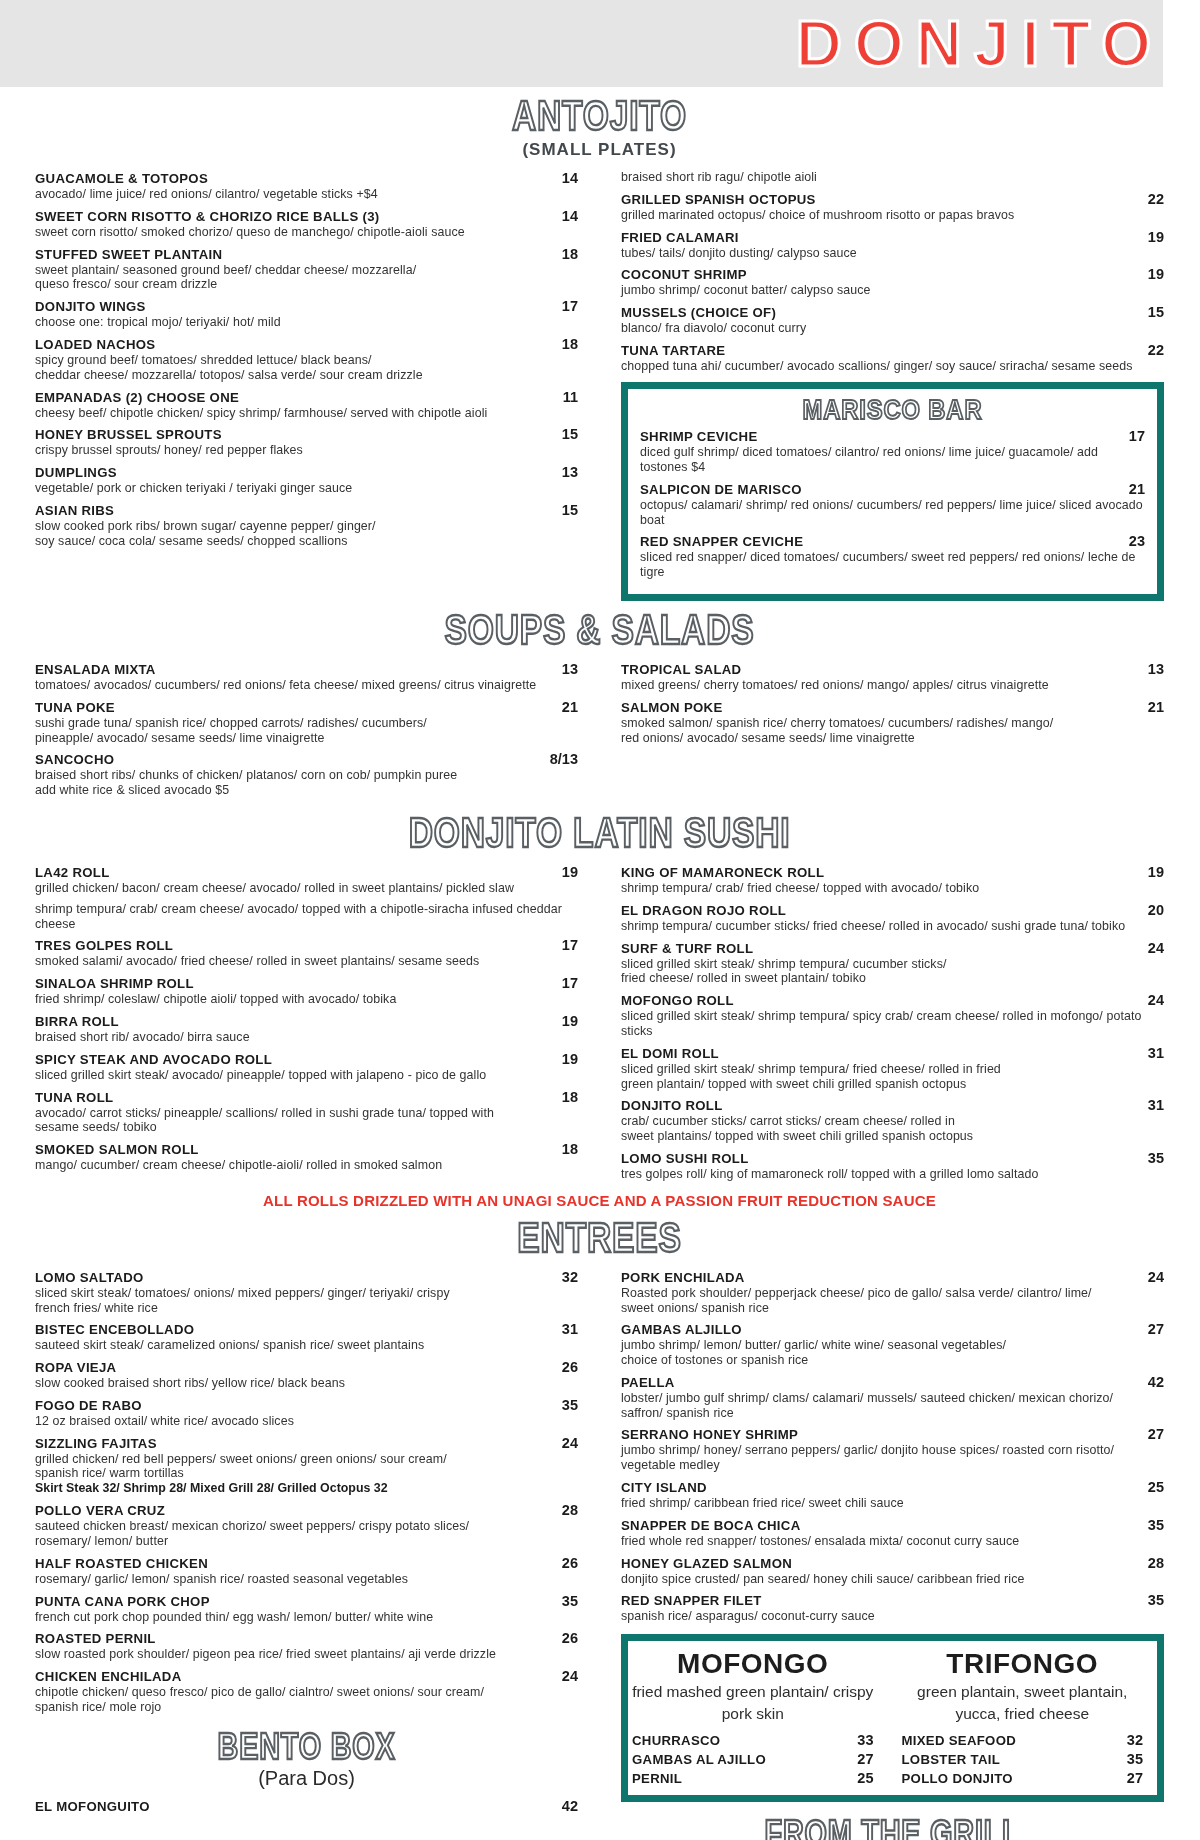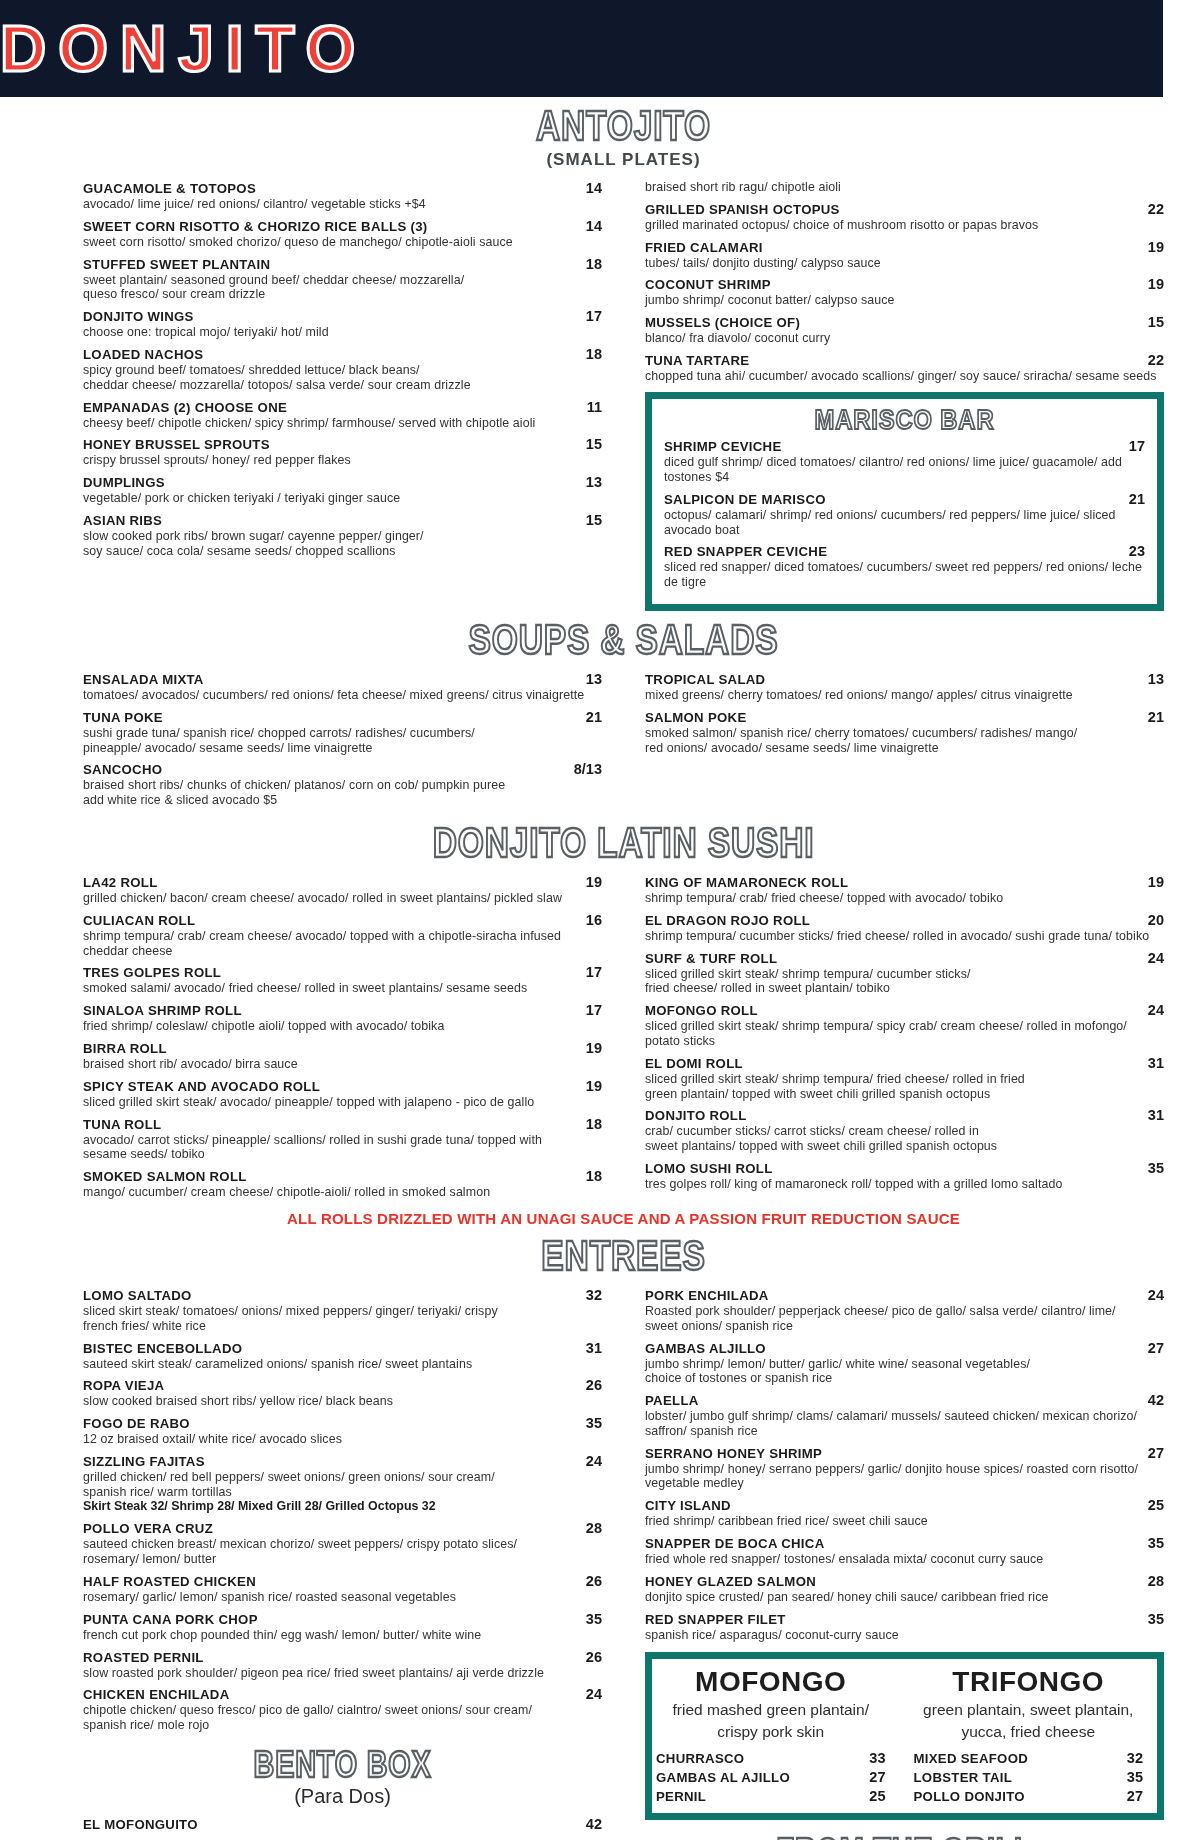--- a/index.html
+++ b/index.html
@@ -6,26 +6,26 @@
   html, body { background: #ffffff; }
   body {
     width: 1200px;
     min-height: 1840px;
     font-family: "Liberation Sans", sans-serif;
     color: #1e1e1e;
     -webkit-font-smoothing: antialiased;
   }
   
   .banner {
-    height: 97px;
+    height: 87px;
     margin-right: 37px;
-    background: #0f172a;
+    background: #e5e5e5;
     display: flex;
     align-items: center;
-    justify-content: flex-start;
+    justify-content: flex-end;
   }
   .brand {
     font-size: 64px;
     font-weight: 800;
     letter-spacing: 12px;
     color: #ee4036;
     -webkit-text-stroke: 3px #ffffff;
     text-stroke: 3px #ffffff;
   }
   
@@ -97,21 +97,21 @@
   .mofongo-half .mi { margin-bottom: 2px; }
   
   .sushi-note {
     text-align: center;
     color: #e8332b;
     font-weight: 700;
     font-size: 15px;
     letter-spacing: 0.2px;
     margin: 4px 0 2px 0;
   }
-  .sec { margin-bottom: 6px; margin-left: 48px; }
+  .sec { margin-bottom: 6px; }
 </style>
 </head>
 <body>
 
 <header class="banner">
   <div class="brand">DONJITO</div>
 </header>
 
 <main class="content">
 
@@ -311,24 +311,20 @@
     <div class="cols">
       <div class="col">
           <div class="mi">
             <div class="mi-head">
               <span class="mi-name">LA42 ROLL</span>
               <span class="mi-price">19</span>
             </div>
             <div class="mi-desc">grilled chicken/ bacon/ cream cheese/ avocado/ rolled in sweet plantains/ pickled slaw</div>
           </div>
           <div class="mi">
-            <div class="mi-head">
-              <span class="mi-name">CULIACAN ROLL</span>
-              <span class="mi-price">16</span>
-            </div>
             <div class="mi-desc">shrimp tempura/ crab/ cream cheese/ avocado/ topped with a chipotle-siracha infused cheddar cheese</div>
           </div>
           <div class="mi">
             <div class="mi-head">
               <span class="mi-name">TRES GOLPES ROLL</span>
               <span class="mi-price">17</span>
             </div>
             <div class="mi-desc">smoked salami/ avocado/ fried cheese/ rolled in sweet plantains/ sesame seeds</div>
           </div>
           <div class="mi">

